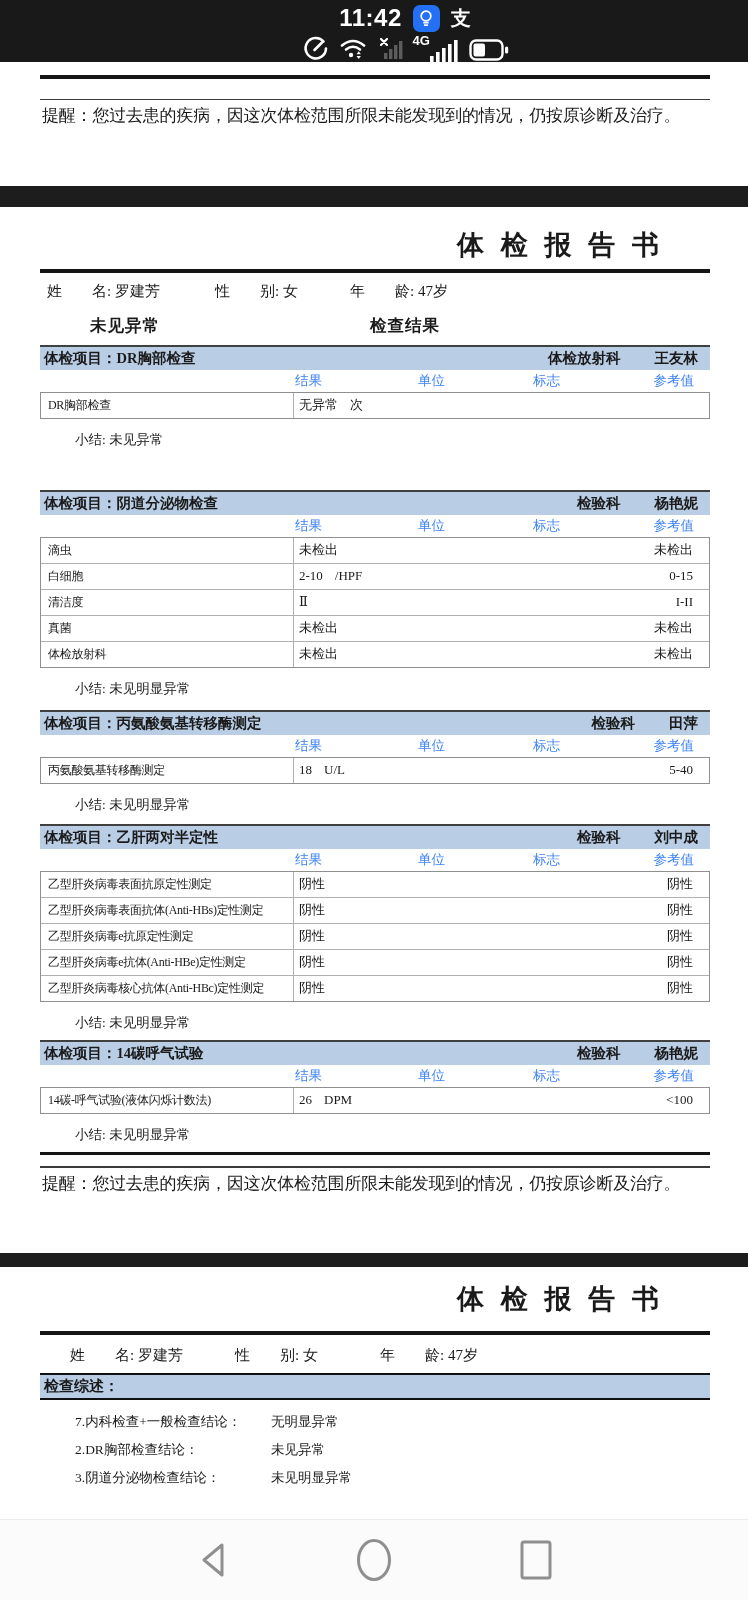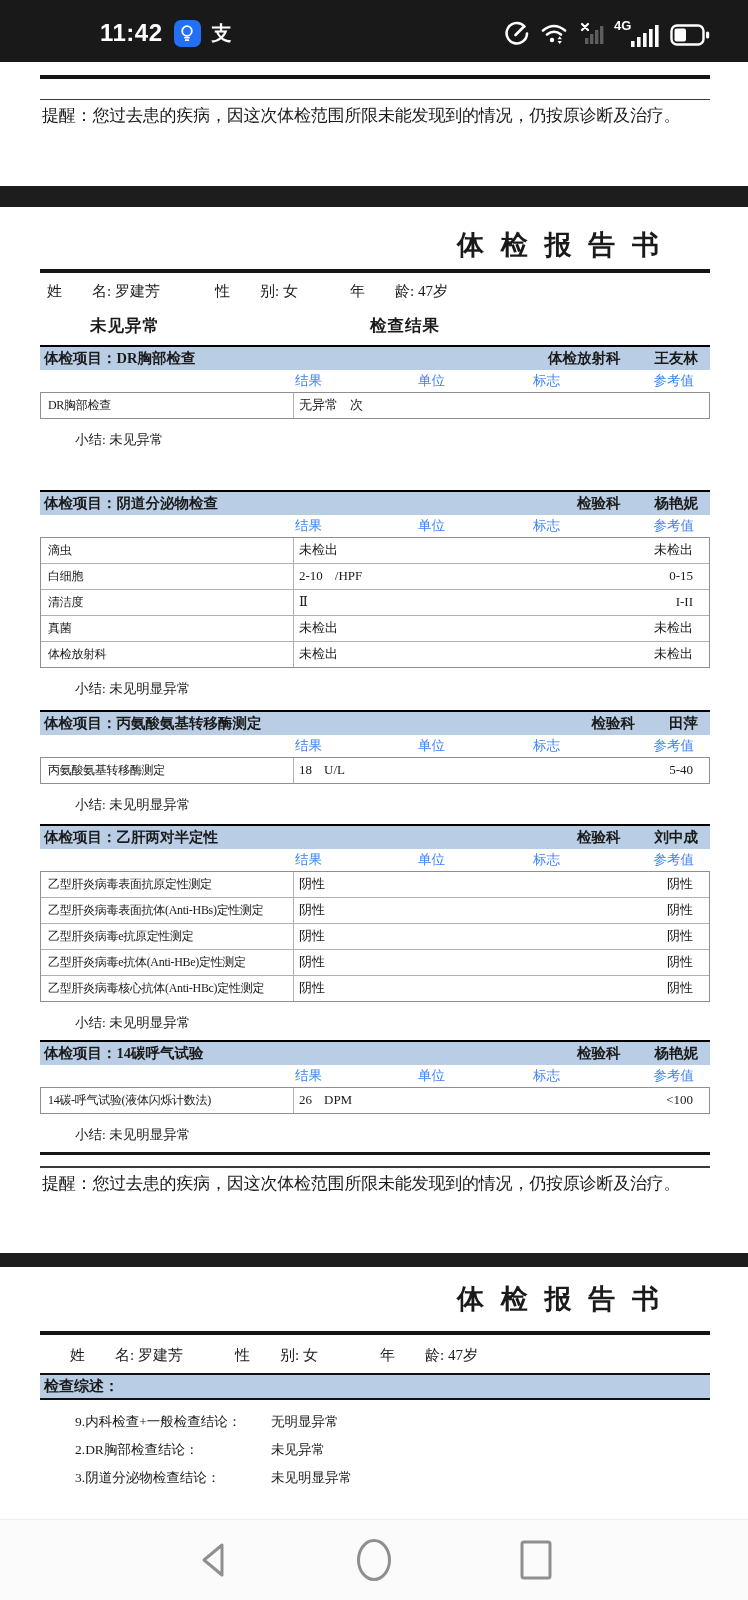--- a/index.html
+++ b/index.html
@@ -2,21 +2,21 @@
 <html><head>
 <meta charset="utf-8">
 <style>
   html,body{margin:0;padding:0;}
   body{width:748px;height:1600px;position:relative;background:#fff;overflow:hidden;
        font-family:"Liberation Serif","DejaVu Serif",serif;color:#1a1a1a;}
 
   
   .status-bar{position:absolute;top:0;left:0;width:748px;height:62px;background:#191919;
     display:flex;align-items:center;justify-content:space-between;box-sizing:border-box;
-    padding:4px 38px 0 100px;font-family:"Liberation Sans","DejaVu Sans",sans-serif;}
+    padding:4px 38px 0 100px;font-family:"Liberation Sans","DejaVu Sans",sans-serif;flex-direction:column;}
   .sb-left{display:flex;align-items:center;gap:11px;}
   .sb-time{color:#fff;font-size:24px;font-weight:700;letter-spacing:.5px;}
   .alipay{width:27px;height:27px;background:#2470f5;border-radius:7px;
     display:flex;align-items:center;justify-content:center;}
   .sb-char{color:#fff;font-size:20px;font-weight:600;}
   .sb-right{display:flex;align-items:flex-end;gap:10px;}
   .sim2{position:relative;width:46px;height:26px;}
   .sim2 .fourg{position:absolute;top:-3px;left:0;color:#fff;font-size:13px;font-weight:700;}
   .sim2 svg{position:absolute;bottom:0;right:0;}
 
@@ -43,21 +43,21 @@
   .page2 .patient .seg1{width:165px;}
   .page2 .patient .seg2{width:145px;}
 
   .list-heads{display:flex;font-weight:700;font-size:16.5px;letter-spacing:1px;
     margin-top:14px;height:22px;line-height:22px;}
   .lh-item{margin-left:50px;}
   .lh-result{margin-left:210px;}
 
   
   .section{margin-top:0;}
-  .sec-bar{border-top:2px solid #000000;background:#b9cde5;height:23px;
+  .sec-bar{border-top:2px solid #404040;background:#b9cde5;height:23px;
     display:flex;justify-content:space-between;align-items:center;
     font-weight:700;font-size:14.5px;padding:0 10px 0 4px;}
   .sec-right{display:flex;gap:34px;padding-right:2px;}
   .cols{display:flex;height:18px;line-height:18px;margin:2px 0;font-size:13.5px;color:#3b82f6;}
   .ch1{margin-left:255px;}
   .ch2{margin-left:96px;}
   .ch3{margin-left:88px;}
   .ch4{margin-left:auto;margin-right:16px;}
   .dtable{border:1px solid #8f8f8f;background:#fff;}
   .trow{display:flex;min-height:25px;align-items:center;border-bottom:1px solid #b0b0b0;font-size:13px;}
@@ -339,21 +339,21 @@
       <div class="patient">
         <span class="seg1">姓　　名: 罗建芳</span>
         <span class="seg2">性　　别: 女</span>
         <span>年　　龄: 47岁</span>
       </div>
 
       <div class="ov-bar">检查综述：</div>
 
       <div class="concl">
         <div class="concl-row">
-          <span class="concl-label">9.内科检查+一般检查结论：</span>
+          <span class="concl-label">7.内科检查+一般检查结论：</span>
           <span>无明显异常</span>
         </div>
         <div class="concl-row">
           <span class="concl-label">2.DR胸部检查结论：</span>
           <span>未见异常</span>
         </div>
         <div class="concl-row">
           <span class="concl-label">3.阴道分泌物检查结论：</span>
           <span>未见明显异常</span>
         </div>

